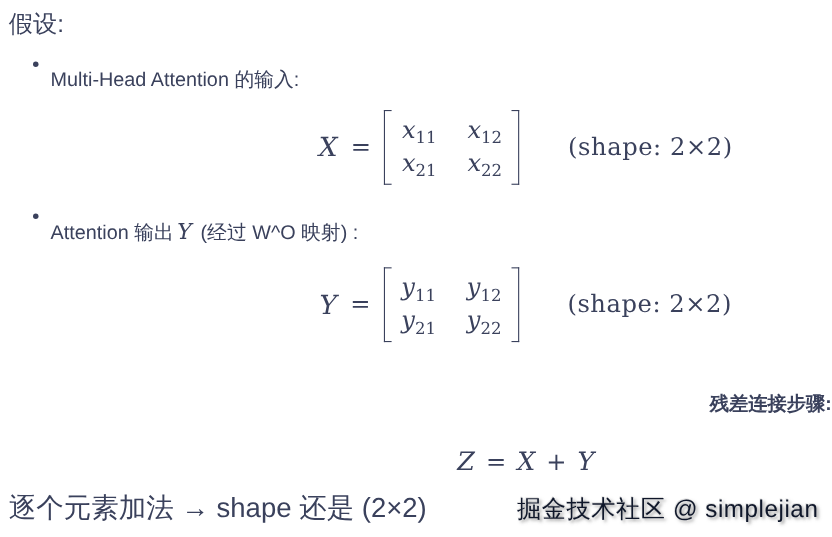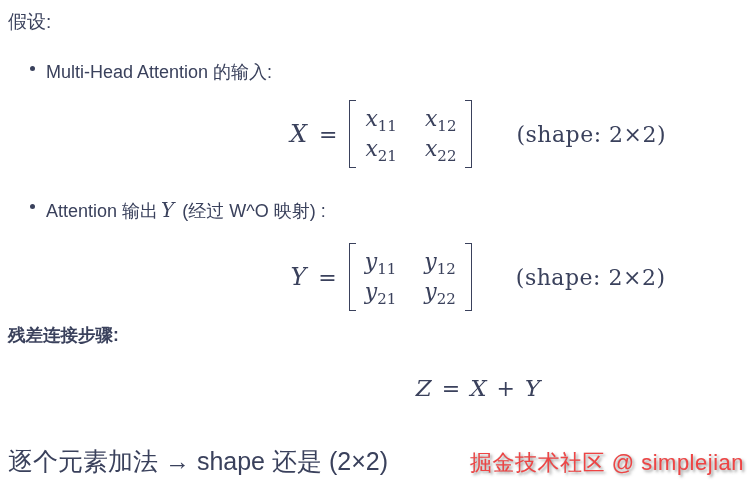--- a/index.html
+++ b/index.html
@@ -7,27 +7,27 @@
   body {
     width: 756px; height: 488px;
     background: #ffffff;
     font-family: "Liberation Sans", sans-serif;
     color: #3a415c;
     position: relative;
     overflow: hidden;
   }
   .intro {
     margin: 10px 0 0 8px;
-    font-size: 19px;
+    font-size: 22px;
     line-height: 24px;
   }
   .bullet-list { margin: 0; padding: 0; list-style: none; }
   .bullet-item {
     display: flex;
-    align-items: center;
+    align-items: flex-start;
     padding-left: 30px;
     font-size: 18px;
     line-height: 24px;
   }
   .bullet-item.first { margin-top: 26px; }
   .bullet-item.second { margin-top: 30px; }
   .dot {
     width: 5px; height: 5px;
     border-radius: 50%;
     background: #3a415c;
@@ -73,40 +73,41 @@
   .cell .cvar { font-style: italic; font-size: 22px; }
   .cell sub { font-size: 15px; line-height: 0; }
   .shape-note {
     font-style: normal;
     font-size: 22px;
     margin-left: 44px;
     letter-spacing: 0.5px;
     text-align: right;
   }
   .residual-heading {
-    margin: 12px 0 0 8px;
+    margin: 44px 0 0 8px;
     font-size: 17.5px;
     font-weight: bold;
     line-height: 24px;
+    text-align: right;
   }
   .math-row.sum-row { margin-top: 28px; font-size: 23px; }
   .sum-row .svar { font-style: italic; font-size: 23px; }
   .sum-row .sop  { font-style: normal; font-size: 22px; margin: 0 10px; }
   
   .footer {
     position: absolute;
     left: 8px; right: 12px; bottom: 10px;
     display: flex;
     justify-content: space-between;
     align-items: baseline;
   }
   .footer-text { font-size: 25px; }
   .watermark {
     font-size: 22px;
-    color: #ef4444;
+    color: #0f172a;
     text-shadow: 2px 2px 3px rgba(70,70,70,0.55), -0.5px -0.5px 0 #e2e2e2;
     letter-spacing: 0.5px;
   }
 </style>
 </head>
 <body>
 
 <div>
 
   <p class="intro">假设:</p>

